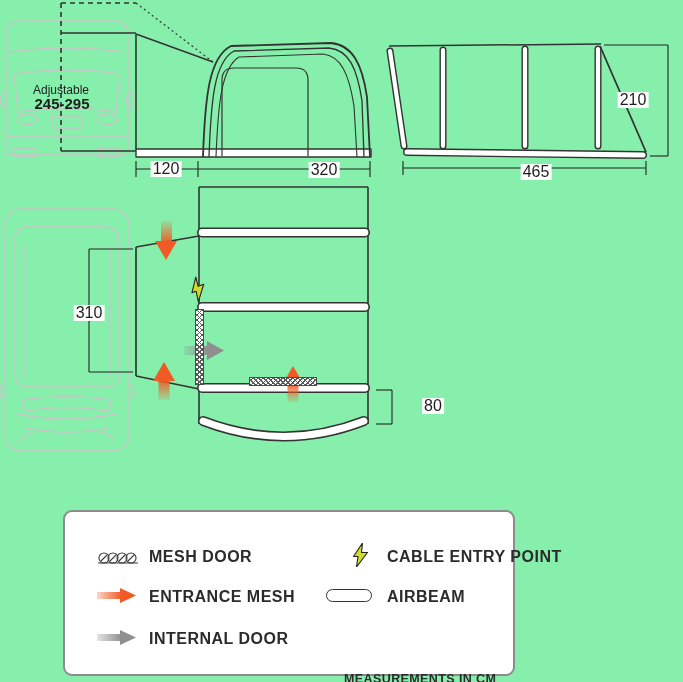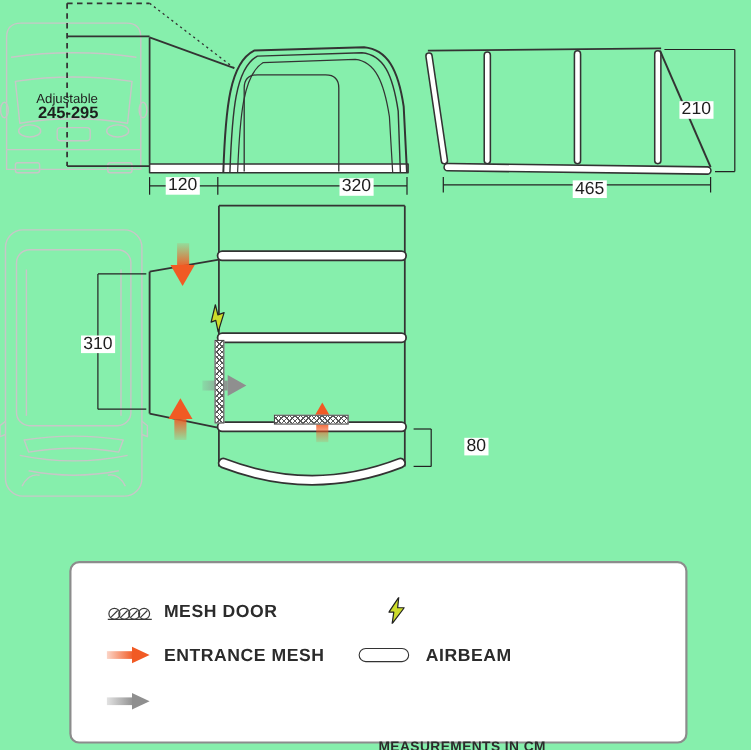--- a/index.html
+++ b/index.html
@@ -13,21 +13,21 @@
   .lbl.nobg{background:transparent;}
   .van-note1{font-size:12px;}
   .van-note2{font-size:15px;}
   .mesh{
     position:absolute;border:1px solid #4a4a4a;box-sizing:border-box;
     background:
       repeating-linear-gradient(45deg,#5a5a5a 0 1px,transparent 1px 3.5px),
       repeating-linear-gradient(-45deg,#5a5a5a 0 1px,transparent 1px 3.5px),#fff;
   }
   #legend{
-    position:absolute;left:63px;top:510px;width:562px;height:166px;
+    position:absolute;left:63px;top:510px;width:452px;height:166px;
     border:2px solid #8c8c8c;border-radius:9px;box-sizing:border-box;background:#fff;
   }
   .leg-item{position:absolute;}
   .leg-label{position:absolute;font-size:16px;font-weight:600;letter-spacing:.5px;
              color:#2b2b2b;line-height:20px;white-space:nowrap;}
   .leg-note{position:absolute;font-size:12.5px;font-weight:700;letter-spacing:.4px;
             color:#2b2b2b;line-height:18px;white-space:nowrap;}
   .airbeam-pill{position:absolute;width:46px;height:13px;border:1.7px solid #333;
                 border-radius:8px;background:#fff;box-sizing:border-box;}
 </style>
@@ -203,20 +203,21 @@
         <circle cx="25" cy="7" r="5"></circle>
           <circle cx="34" cy="7" r="5"></circle>
         <path d="M4,10 L10,4 M13,10 L19,4 M22,10 L28,4 M31,10 L37,4"></path>
       </g>
     </svg>
     <div class="leg-label" style="left:84px;top:35px;">MESH DOOR</div>
 
     <svg class="leg-item" style="left:288px;top:31px;" width="15" height="24" viewBox="0 0 14 24">
       <polygon points="9,0 0,13.5 4.5,13.5 3,24 14,9.5 8,9.5" fill="#cddc2a" stroke="#222" stroke-width="1.1" stroke-linejoin="round"></polygon>
     </svg>
+    <div class="leg-label" style="left:322px;top:35px;">CABLE ENTRY POINT</div>
 
     <svg class="leg-item" style="left:32px;top:75px;" width="40" height="17" viewBox="0 0 40 17">
       <defs>
         <linearGradient id="gLegOr" x1="0" y1="0" x2="1" y2="0">
           <stop offset="0" stop-color="#f15a24" stop-opacity="0.25"></stop>
           <stop offset="1" stop-color="#f15a24" stop-opacity="0.95"></stop>
         </linearGradient>
       </defs>
       <rect x="0" y="5" width="23" height="7" fill="url(#gLegOr)"></rect>
       <polygon points="23,1 23,16 39,8.5" fill="#f15a24"></polygon>
@@ -229,17 +230,18 @@
     <svg class="leg-item" style="left:32px;top:117px;" width="40" height="17" viewBox="0 0 40 17">
       <defs>
         <linearGradient id="gLegGy" x1="0" y1="0" x2="1" y2="0">
           <stop offset="0" stop-color="#8f8f8f" stop-opacity="0.25"></stop>
           <stop offset="1" stop-color="#8f8f8f" stop-opacity="0.95"></stop>
         </linearGradient>
       </defs>
       <rect x="0" y="5" width="23" height="7" fill="url(#gLegGy)"></rect>
       <polygon points="23,1 23,16 39,8.5" fill="#8f8f8f"></polygon>
     </svg>
+    <div class="leg-label" style="left:84px;top:117px;">INTERNAL DOOR</div>
 
     <div class="leg-note" style="left:279px;top:119px;margin-top:39px;">MEASUREMENTS IN CM</div>
   </div>
 
 </div>
 
 </body></html>

